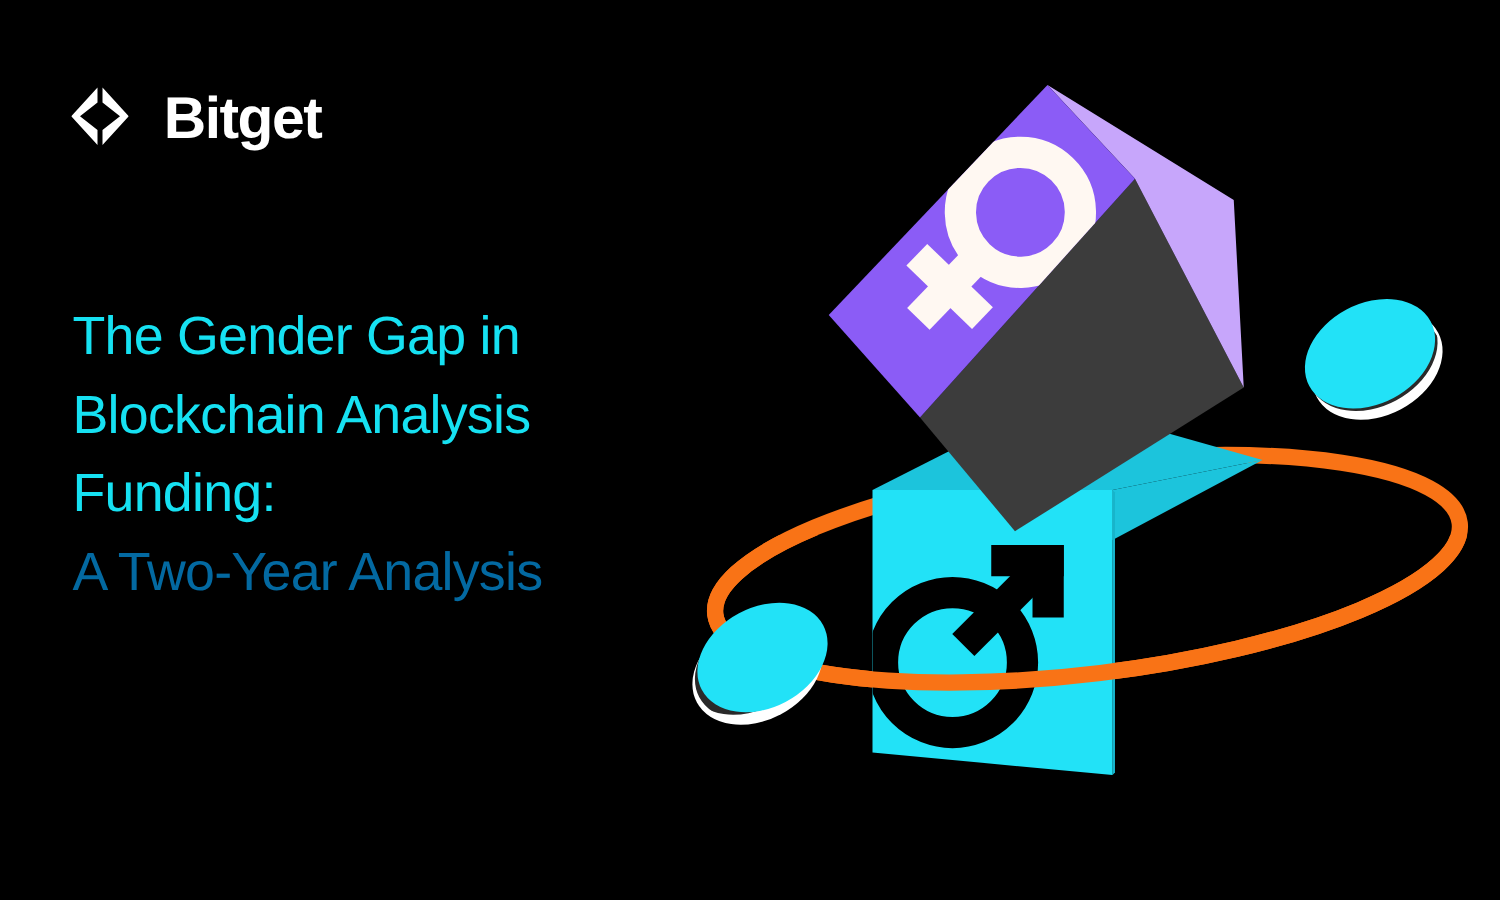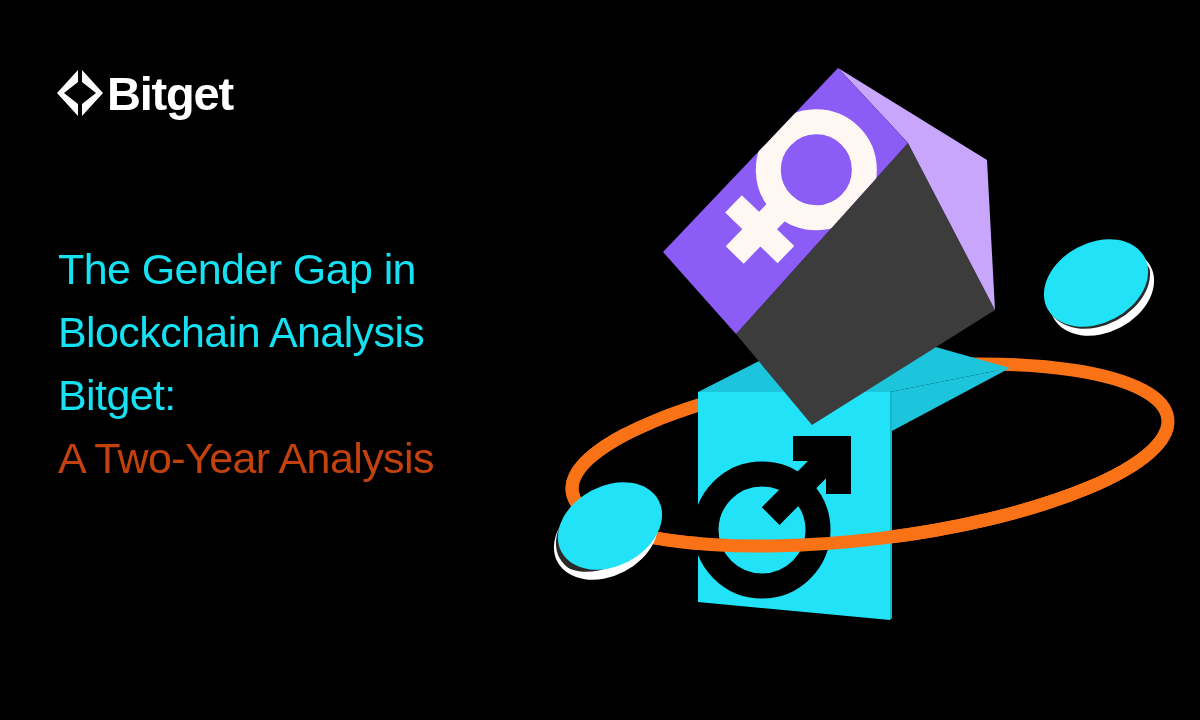--- a/index.html
+++ b/index.html
@@ -18,21 +18,21 @@
     overflow: hidden;
   }
 
   
   .brand {
     position: absolute;
     left: 57px;
     top: 68px;
     display: flex;
     align-items: center;
-    gap: 4px;
+    gap: 28px;
   }
   .brand-mark {
     width: 46px;
     height: 50px;
     display: block;
   }
   .brand-name {
     color: #ffffff;
     font-size: 47px;
     font-weight: 700;
@@ -49,21 +49,21 @@
     width: 560px;
   }
   .headline-line {
     font-size: 43px;
     font-weight: 400;
     line-height: 63px;
     letter-spacing: -0.6px;
     white-space: nowrap;
   }
   .headline-line.accent { color: #16E1F2; }
-  .headline-line.plain  { color: #c2410c; }
+  .headline-line.plain  { color: #0369a1; }
 
   
   .artwork {
     position: absolute;
     left: 540px;
     top: 20px;
     width: 660px;
     height: 680px;
   }
   .artwork svg { display: block; }
@@ -77,21 +77,21 @@
     <svg class="brand-mark" viewBox="0 0 46 50">
       <polygon points="21,2 21,14 7,25 21,36 21,48 0,25" fill="#FFFFFF"></polygon>
       <polygon points="25,2 46,25 25,48 25,36 39,25 25,14" fill="#FFFFFF"></polygon>
     </svg>
     <span class="brand-name">Bitget</span>
   </div>
 
   <div class="headline">
     <div class="headline-line accent">The Gender Gap in</div>
     <div class="headline-line accent">Blockchain Analysis</div>
-    <div class="headline-line accent">Bitget:</div>
+    <div class="headline-line accent">Funding:</div>
     <div class="headline-line plain">A Two-Year Analysis</div>
   </div>
 
   <div class="artwork">
     <svg width="660" height="680" viewBox="0 0 660 680">
 
       <defs>
         <clipPath id="clipFemaleFace">
           <polygon points="123,232 298,48 368,123 196,314"></polygon>
         </clipPath>

